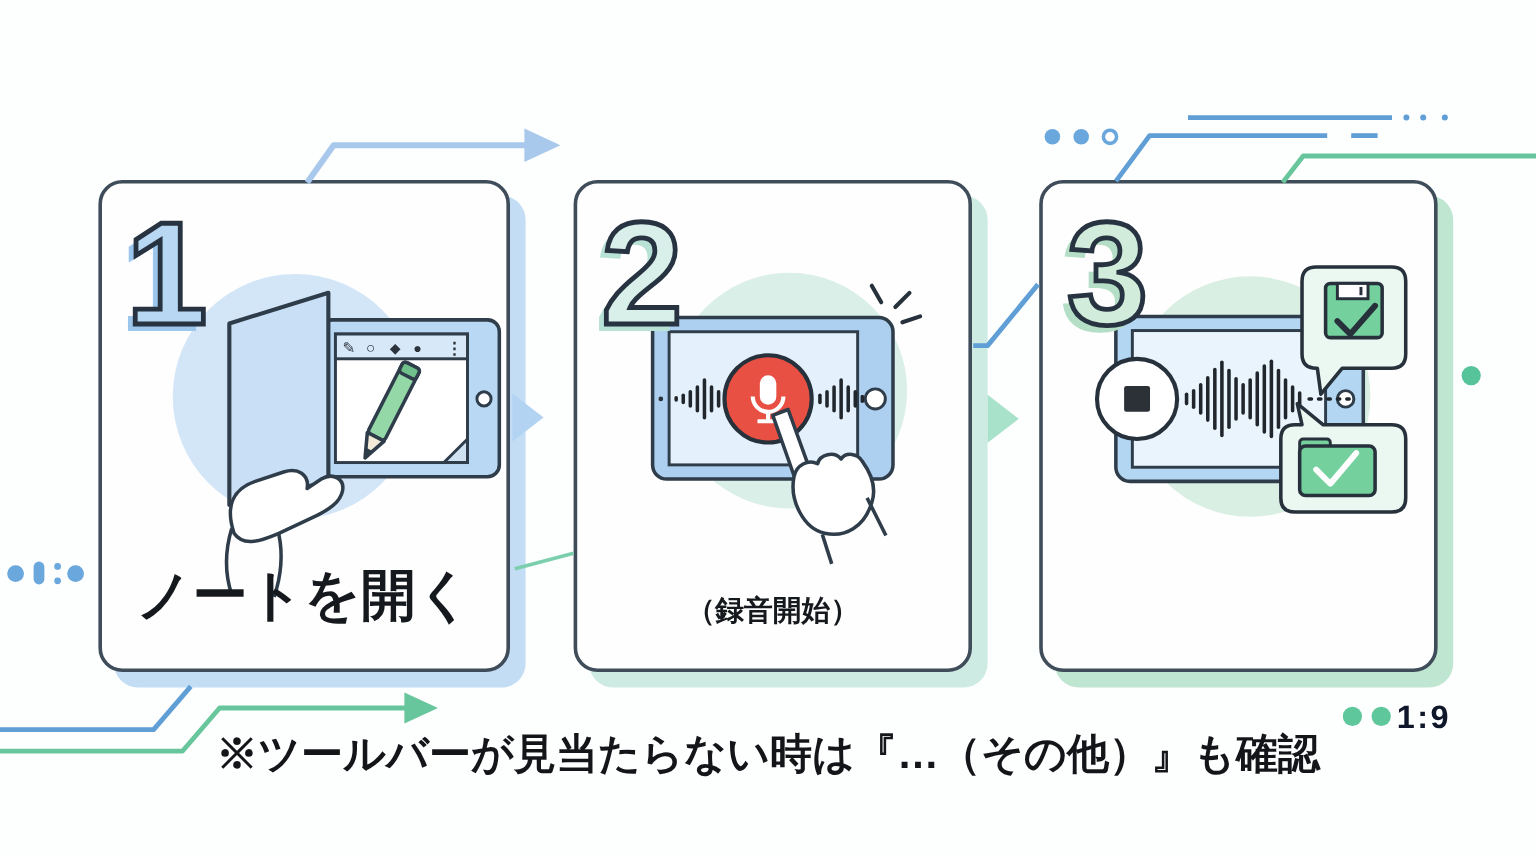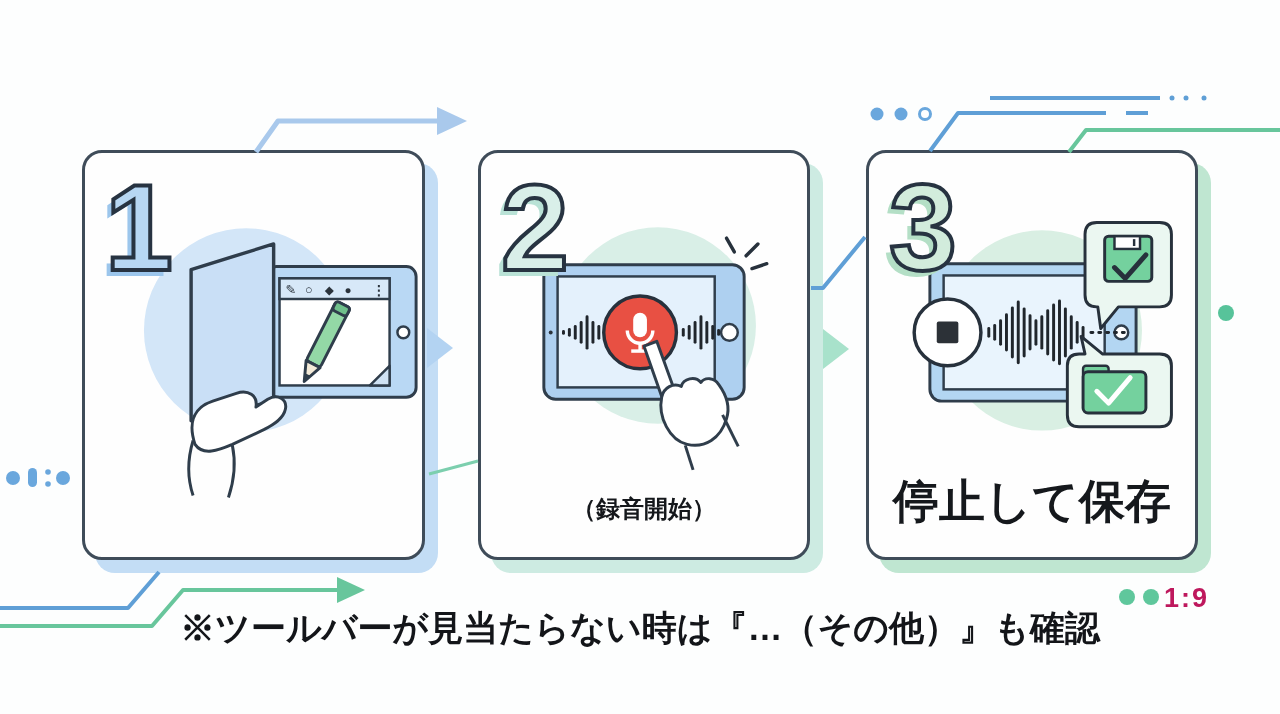--- a/index.html
+++ b/index.html
@@ -32,21 +32,21 @@
   .card2 .label-main { top:290px; font-size:44px; }
   .card2 .label-sub  { top:340px; font-size:24px; }
   .card3 .label-main { top:318px; font-size:46px; }
 
   .footnote {
     position:absolute; top:605px; left:0; width:1280px; text-align:center;
     font-size:35px; font-weight:bold; color:#131519; z-index:5;
   }
   .ratio-label {
     position:absolute; left:1164px; top:583px; font-size:27px; font-weight:bold;
-    color:#be185d; letter-spacing:2px; z-index:5;
+    color:#0f172a; letter-spacing:2px; z-index:5;
   }
 </style>
 </head>
 <body>
 
 <div class="canvas">
 
   <div class="card card1">
     <svg class="illus" viewBox="0 0 343 410">
       <circle cx="164" cy="180" r="104" fill="#d3e6f8"></circle>
@@ -73,20 +73,21 @@
       </g>
       <g>
         <path d="M112,296 C104,272 112,258 130,252 L154,244 C166,240 176,246 174,258
                  L186,250 C196,244 206,250 204,260 C202,270 192,276 182,281
                  L150,296 C136,302 120,308 112,296 Z" fill="#ffffff" stroke="#2f3d4b" stroke-width="3" stroke-linejoin="round"></path>
         <path d="M110,292 C104,312 104,330 110,348" fill="none" stroke="#2f3d4b" stroke-width="3"></path>
         <path d="M150,297 C154,316 152,332 146,350" fill="none" stroke="#2f3d4b" stroke-width="3"></path>
       </g>
     </svg>
     <div class="num">1</div>
+    <div class="label label-main">ノートを開く</div>
   </div>
 
   <div class="card card2">
     <svg class="illus" viewBox="0 0 332 410">
       <circle cx="180" cy="175" r="100" fill="#d9efe7"></circle>
       <g>
         <rect x="64" y="113" width="204" height="137" rx="12" fill="#aed0f0" stroke="#2f3d4b" stroke-width="3"></rect>
         <rect x="78" y="125" width="160" height="113" fill="#e4f1fc" stroke="#2f3d4b" stroke-width="2.5"></rect>
         <circle cx="71" cy="182" r="2" fill="#2b333c"></circle>
         <circle cx="253" cy="182" r="8.5" fill="#ffffff" stroke="#2f3d4b" stroke-width="2.5"></circle>
@@ -183,21 +184,20 @@
         <path d="M214,204 L220,204 L216,186 L238,204 L296,204 Q308,204 308,216 L308,266 Q308,278 296,278
                  L214,278 Q202,278 202,266 L202,216 Q202,204 214,204 Z" fill="#ebf7f1" stroke="#27313c" stroke-width="3" stroke-linejoin="round"></path>
         <g>
           <rect x="218" y="216" width="26" height="12" rx="3" fill="#74d19e" stroke="#27313c" stroke-width="2.5"></rect>
           <rect x="218" y="222" width="64" height="42" rx="5" fill="#74d19e" stroke="#27313c" stroke-width="3"></rect>
           <polyline points="232,242 244,254 266,228" fill="none" stroke="#ffffff" stroke-width="5" stroke-linecap="round" stroke-linejoin="round"></polyline>
         </g>
       </g>
     </svg>
     <div class="num">3</div>
-    <div class="label label-main">停止して保存</div>
   </div>
 
   <div class="footnote">※ツールバーが見当たらない時は『…（その他）』も確認</div>
   <div class="ratio-label">1:9</div>
 
   <svg class="decor-svg">
     <g>
       <polyline points="256,152 278,121 441,121" fill="none" stroke="#a9c9ec" stroke-width="5" stroke-linejoin="round"></polyline>
       <polygon points="437,107 437,135 467,121" fill="#a9c9ec"></polygon>
     </g>

